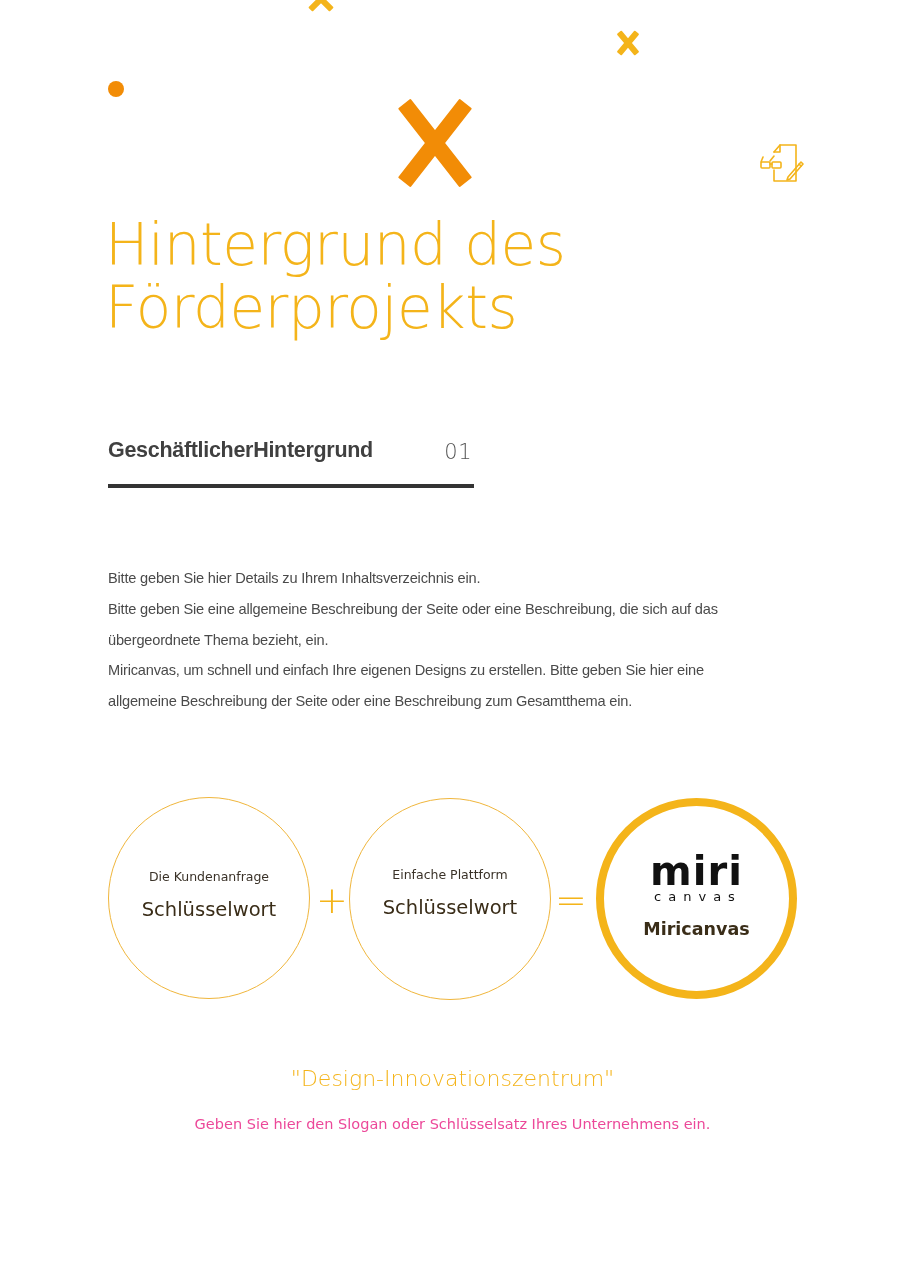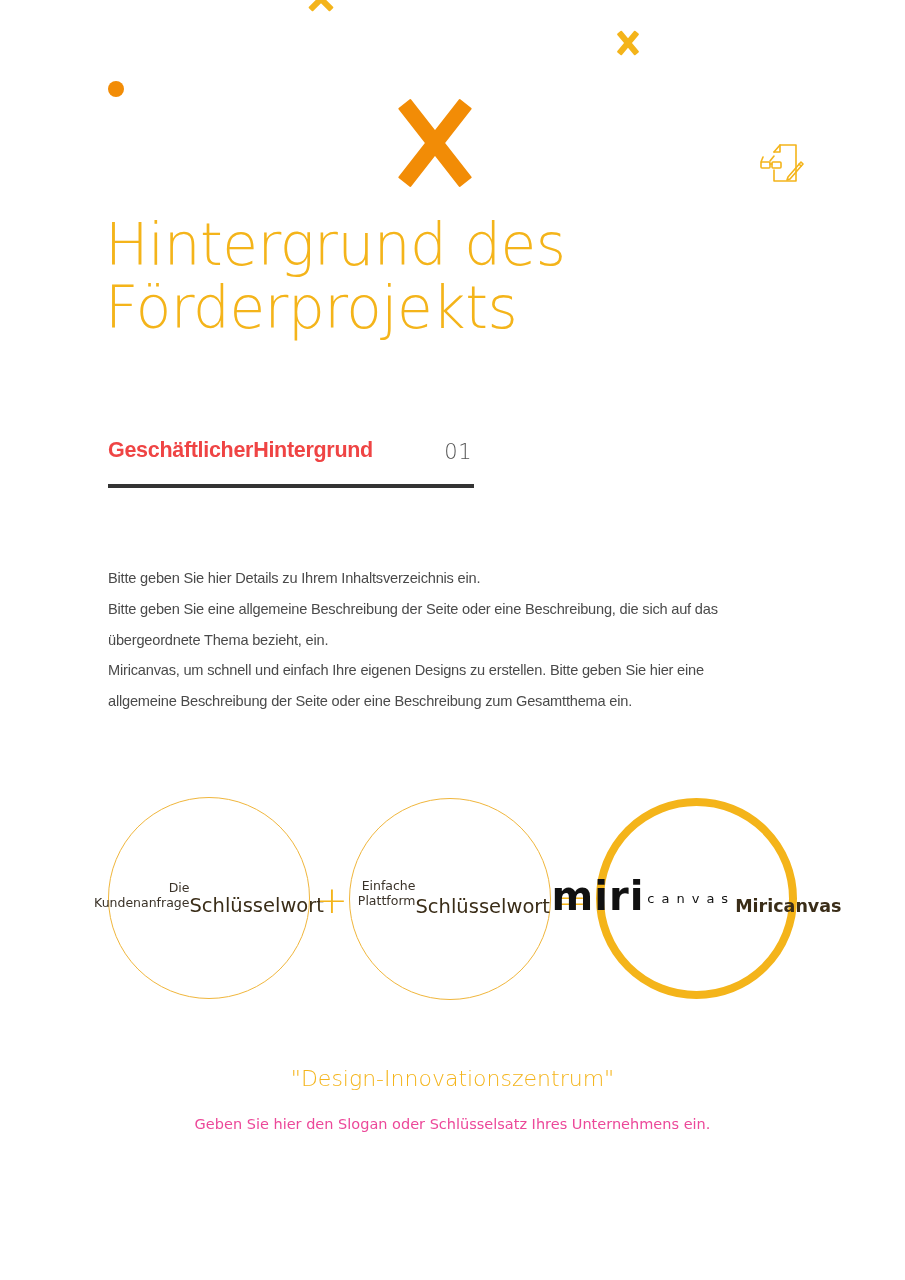--- a/index.html
+++ b/index.html
@@ -38,39 +38,39 @@
     .title {
       position: absolute; left: 105px; top: 214px;
       font-family: "DejaVu Sans", sans-serif; font-weight: 200;
       font-size: 58px; line-height: 63px; color: #f4b41a; letter-spacing: -0.5px;
     }
     .title span { display: block; }
 
     .section-head { position: absolute; left: 108px; top: 438px; width: 366px; }
     .section-label {
       font-family: "Liberation Sans", sans-serif; font-weight: bold;
-      font-size: 21.5px; color: #ef4444; letter-spacing: -0.3px;
+      font-size: 21.5px; color: #404040; letter-spacing: -0.3px;
     }
     .section-num {
       position: absolute; right: 2px; top: 2px;
       font-family: "DejaVu Sans", sans-serif; font-weight: 300;
       font-size: 21px; color: #555; letter-spacing: 0.5px; margin-left: 44px;
     }
     .section-rule { position: absolute; left: 0; top: 46px; width: 366px; height: 4px; background: #333333; }
 
     .body-text {
       position: absolute; left: 108px; top: 563px; width: 680px;
       font-family: "Liberation Sans", sans-serif; font-size: 14.6px;
       line-height: 30.8px; color: #4a4a4a; letter-spacing: -0.2px;
     }
     .body-text p { white-space: nowrap; }
 
     .circle {
       position: absolute; border-radius: 50%; border: 1.3px solid #f0b63c;
-      display: flex; align-items: center; justify-content: center;
+      display: flex; flex-direction: column; align-items: center; justify-content: center;
       text-align: right;
     }
     .c1 { left: 108px; top: 797px; width: 202px; height: 202px; }
     .c2 { left: 349px; top: 798px; width: 202px; height: 202px; }
     .c3 { left: 596px; top: 798px; width: 201px; height: 201px; border: 8px solid #f4b41a; }
     .c-small { font-family: "DejaVu Sans", sans-serif; font-size: 12.5px; color: #3a3228; }
     .c-big { font-family: "DejaVu Sans", sans-serif; font-size: 19.5px; color: #3a2d18; margin-top: 14px; }
     .c1 .c-small { margin-top: -6px; }
     .c2 .c-small { margin-top: -12px; }
 

